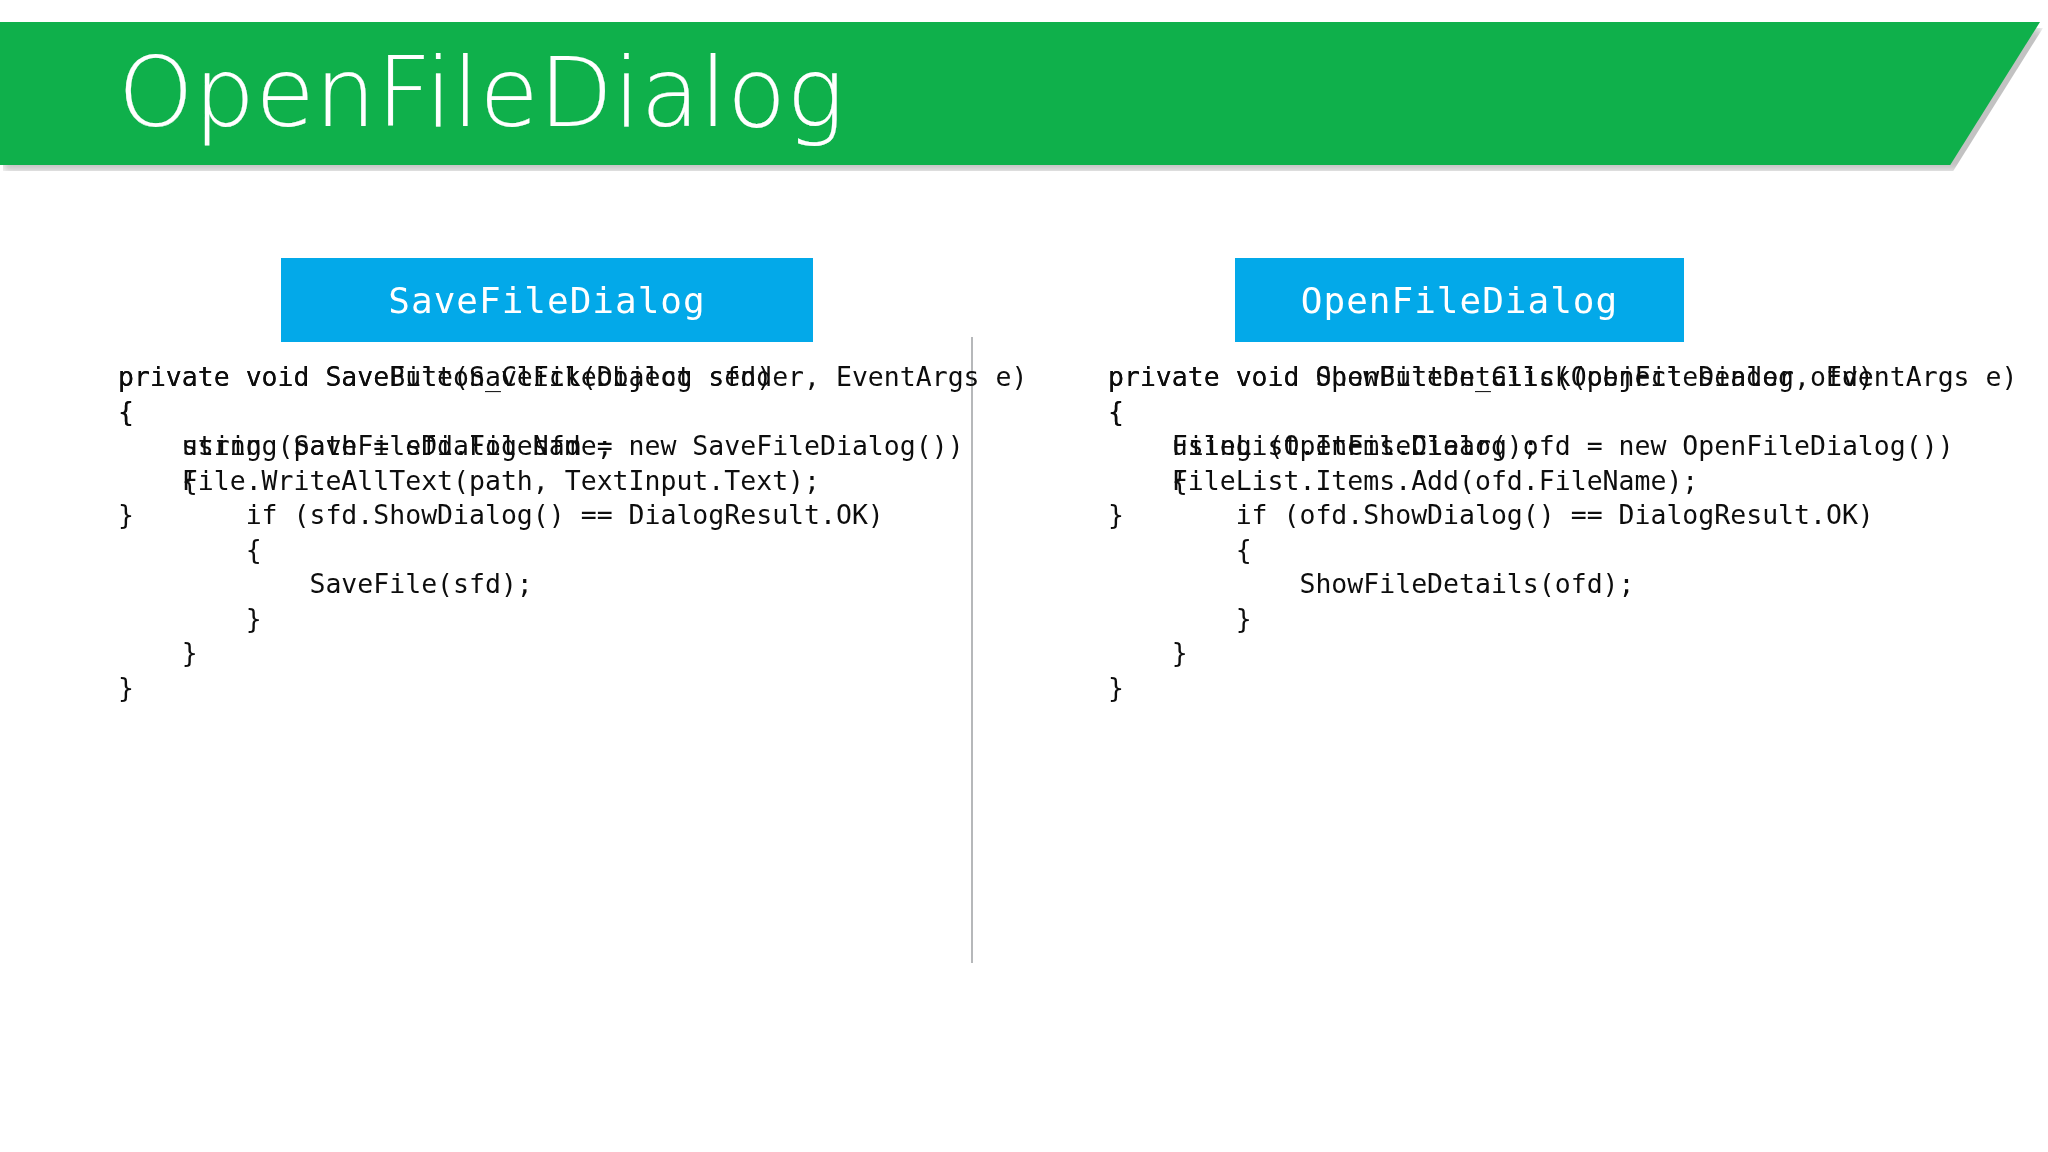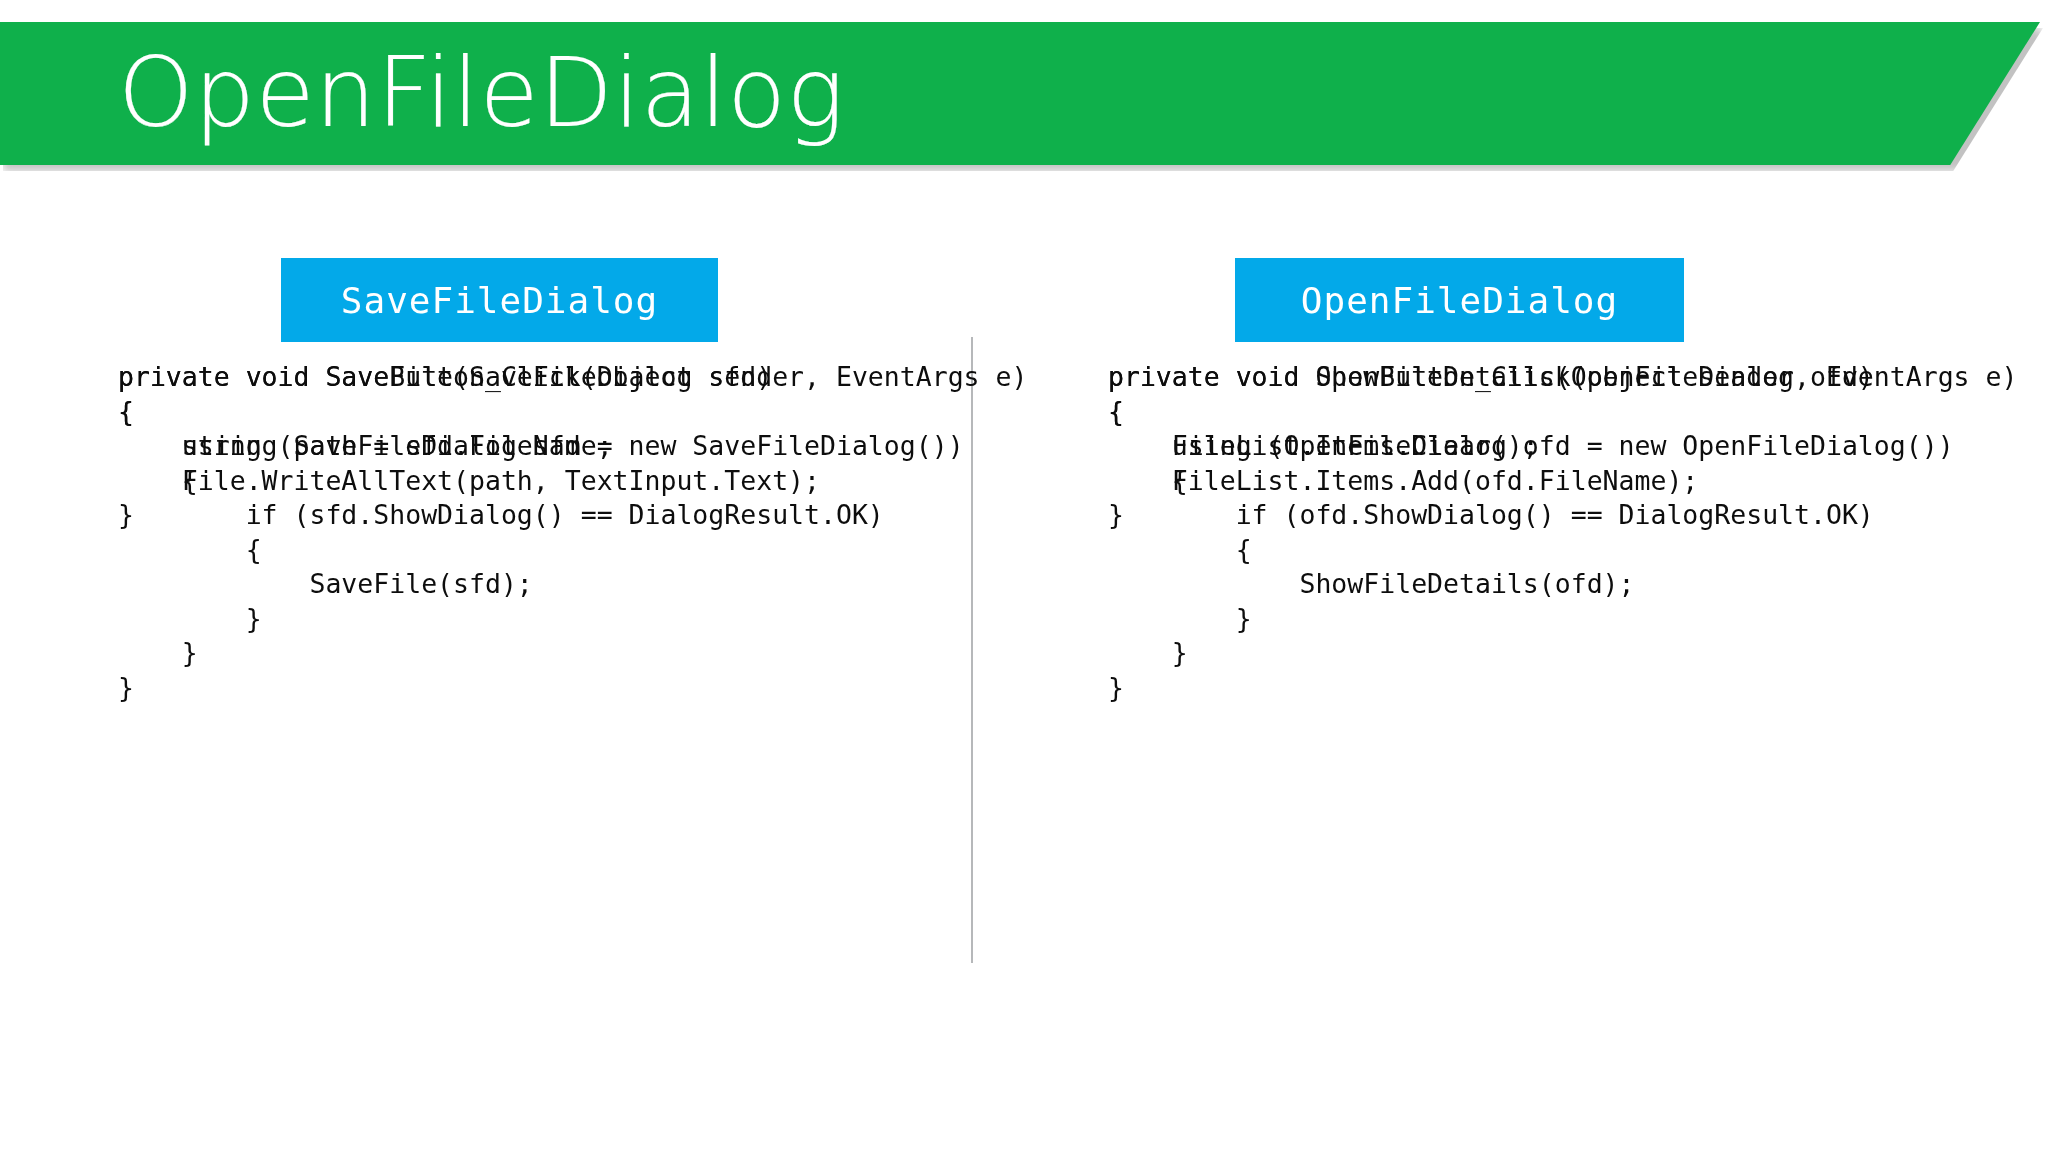--- a/index.html
+++ b/index.html
@@ -88,21 +88,21 @@
     background: #03A9E9;
     color: #ffffff;
     font-family: "DejaVu Sans Mono", "Liberation Mono", monospace;
     font-size: 36px;
     letter-spacing: 1px;
     display: flex;
     align-items: center;
     justify-content: center;
     box-sizing: border-box;
   }
-  .column.left  .section-chip { left: 281px;  width: 437px; text-align: right; }
+  .column.left  .section-chip { left: 281px;  width: 532px; text-align: right; }
   .column.right .section-chip { left: 145px;  width: 449px; }
 
   .code-block {
     position: absolute;
     color: #0d0d0d;
     font-family: "DejaVu Sans Mono", "Liberation Mono", monospace;
     font-size: 26.5px;
     line-height: 34.5px;
     white-space: pre;
     margin: 0;

